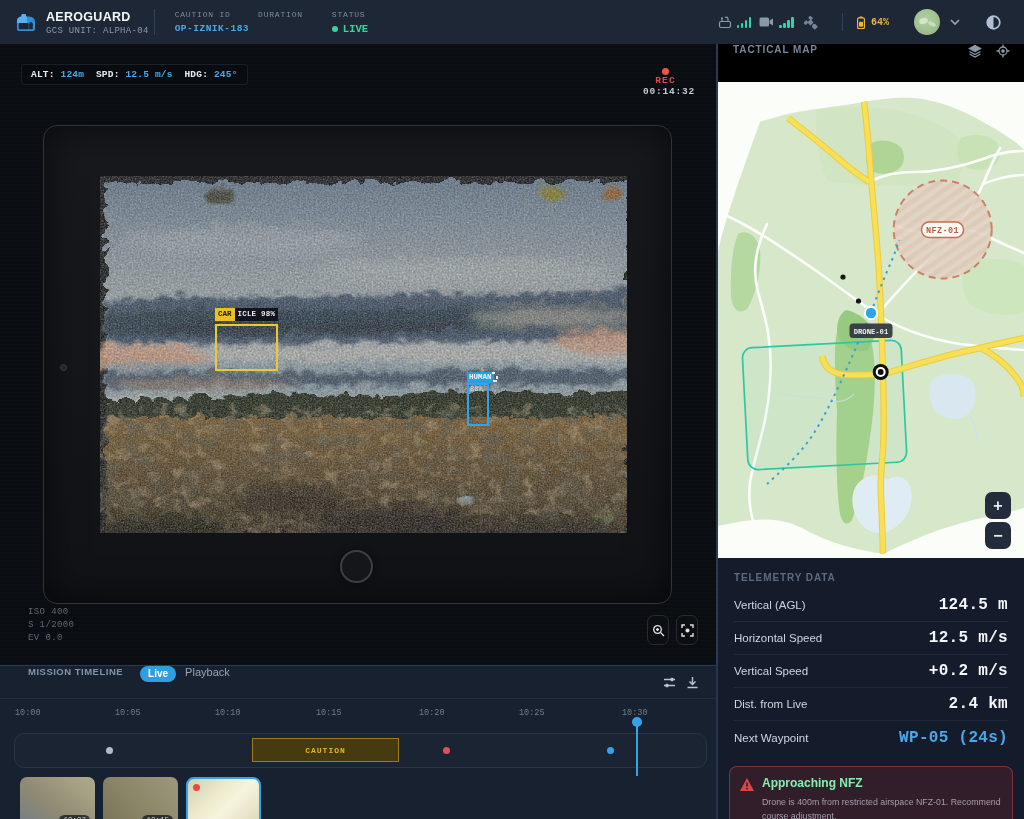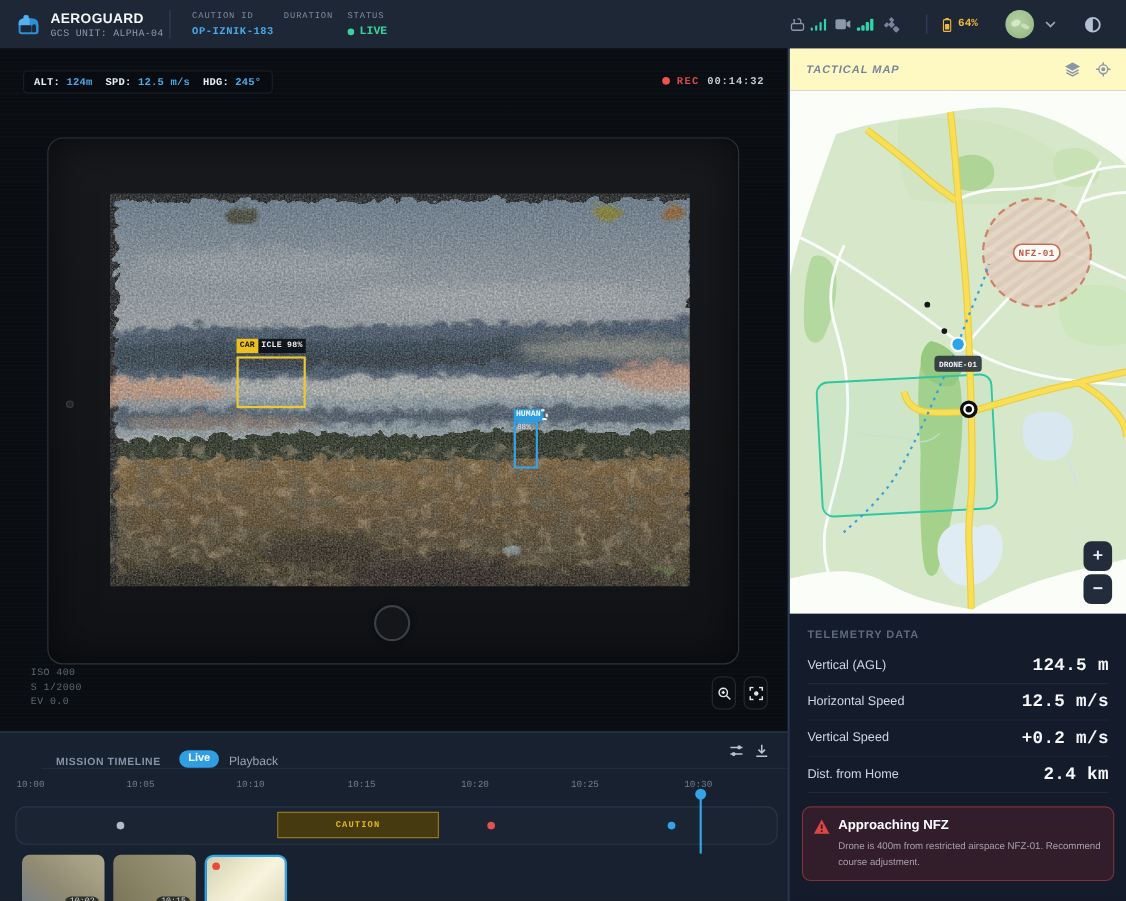--- a/index.html
+++ b/index.html
@@ -35,72 +35,72 @@
 #bezel { position:absolute; left:43px; top:81px; width:629px; height:479px; border-radius:14px;
   background:linear-gradient(180deg,#17191d 0%,#141619 55%,#101216 100%);
   border:1px solid #2e343b; box-shadow:inset 0 0 40px rgba(0,0,0,.6); }
 #camdot { position:absolute; left:60px; top:320px; width:7px; height:7px; border-radius:50%; background:#23262b; border:1px solid #383d44;}
 #homebtn { position:absolute; left:340px; top:506px; width:33px; height:33px; border-radius:50%; background:#141619; border:2px solid #3a4046; box-shadow:0 0 6px rgba(0,0,0,.5);}
 #vidimg { position:absolute; left:100px; top:132px; width:527px; height:357px; }
 #osd { position:absolute; left:21px; top:20px; height:21px; display:flex; align-items:center; padding:0 9px;
   background:rgba(8,12,17,.82); border:1px solid rgba(160,180,200,.12); border-radius:4px;
   font-family:"Liberation Mono",monospace; font-size:9.5px; font-weight:bold; color:#e8edf2; letter-spacing:.2px;}
 #osd b { color:#4aa8e8; font-weight:bold; }
-#rec { position:absolute; right:21px; top:24px; display:flex; align-items:center; font-family:"Liberation Mono",monospace; font-size:9.5px; font-weight:bold;}
+#rec { position:absolute; right:21px; top:24px; display:flex; align-items:center; font-family:"Liberation Mono",monospace; font-size:9.5px; font-weight:bold;flex-direction:column;}
 #rec i { width:7px; height:7px; border-radius:50%; background:#ef5350; margin-right:6px;}
 #rec .r { color:#d94a48; font-size:9.5px; letter-spacing:1.2px; margin-right:7px;}
 #rec .t { color:#c3cbd4; letter-spacing:.8px;}
 #iso { position:absolute; left:28px; top:562px; font-family:"Liberation Mono",monospace; font-size:9px; color:#5f6973; line-height:13px; letter-spacing:.4px;}
 .vbtn { position:absolute; top:571px; width:22px; height:30px; border-radius:7px; background:#0c0e12; border:1px solid #272c34; display:flex; align-items:center; justify-content:center;}
 #vb1 { left:647px; } #vb2 { left:676px; }
 
 #ybox { position:absolute; left:215px; top:280px; width:63px; height:47px; border:2px solid #ecc832; }
 #ylab { position:absolute; left:215px; top:264px; height:13px; display:flex; font-family:"Liberation Mono",monospace; font-size:7.5px; font-weight:bold;}
 #ylab .car { background:#ecc020; color:#1a1608; padding:2px 3px 0; }
 #ylab .rest { background:rgba(10,13,18,.88); color:#e8edf2; padding:2px 3px 0; letter-spacing:.2px;}
 #bbox { position:absolute; left:467px; top:339px; width:22px; height:43px; border:2px solid #35a3e8; }
 #blab { position:absolute; left:467px; top:328px; height:11px; background:#2d9de0; color:#f0f6fa; font-family:"Liberation Mono",monospace; font-size:7.5px; font-weight:bold; padding:1px 2px 0;}
 #bpct { position:absolute; left:470px; top:341px; color:#dde6ee; font-family:"Liberation Mono",monospace; font-size:7px; }
 .spk { position:absolute; background:#e8eef4; }
 
 #tl { position:absolute; left:0; top:621px; width:718px; height:154px; background:#18212f; border-top:1px solid #2c3a52; border-right:2px solid #27354e;}
-#tlhead { height:33px; display:flex; align-items:flex-end; padding-left:13px; position:relative; border-bottom:1px solid #222d40;margin-left:38px;}
+#tlhead { height:33px; display:flex; align-items:flex-start; padding-left:28px; position:relative; border-bottom:1px solid #222d40;}
 #tlhead .tt { font-size:9.5px; font-weight:bold; letter-spacing:.5px; color:#8494a8; }
 #livepill { margin-left:17px; background:#2f9fe2; color:#fff; font-size:10px; font-weight:bold; border-radius:9px; padding:2px 8px 3px; }
 #pbk { margin-left:9px; color:#97a4b4; font-size:11px; }
 #tlicons { position:absolute; right:17px; top:10px; display:flex; gap:10px; }
 .rt { position:absolute; top:42px; font-family:"Liberation Mono",monospace; font-size:8.5px; color:#707d8d; }
 #track { position:absolute; left:14px; top:67px; width:693px; height:35px; border:1px solid #293548; border-radius:10px; background:rgba(255,255,255,.015);}
 .dot { position:absolute; width:7px; height:7px; border-radius:50%; top:81px; }
 #caution { position:absolute; left:252px; top:72px; width:147px; height:24px; background:#453a10; border:1px solid #9c7d1e; color:#e3b619; font-family:"Liberation Mono",monospace; font-size:8px; font-weight:bold; letter-spacing:1px; display:flex; align-items:center; justify-content:center;}
 #scrubline { position:absolute; left:636px; top:60px; width:2px; height:50px; background:#35a3e8; }
 #scrubdot { position:absolute; left:632px; top:51px; width:10px; height:10px; border-radius:50%; background:#35a3e8; }
 .thumb { position:absolute; top:111px; width:75px; height:55px; border-radius:7px; overflow:hidden; }
 .thumb .ts { position:absolute; right:5px; bottom:6px; background:rgba(12,14,18,.72); color:#d8dce2; font-family:"Liberation Mono",monospace; font-size:7.5px; padding:1px 4px 2px; border-radius:6px;}
 #th1 { left:20px; background:linear-gradient(40deg,#727c8a 0%,#8f8a72 45%,#a59f83 78%,#afa98d 100%); }
 #th2 { left:103px; background:linear-gradient(50deg,#767155 0%,#8a8567 45%,#9d977c 100%); }
 #th3 { left:186px; background:linear-gradient(135deg,#cfd0b2 0%,#ece9cd 35%,#f7f4de 55%,#d8d5b4 100%); border:2px solid #35a3e8; border-radius:8px;}
 #th3 i { position:absolute; left:5px; top:5px; width:7px; height:7px; border-radius:50%; background:#e84b3c;}
 
-#maphead { flex:0 0 38px; background:#fef9c3; display:flex; align-items:center; padding:0 15px; position:relative;font-style:italic;}
+#maphead { flex:0 0 38px; background:#000000; display:flex; align-items:flex-start; padding:0 15px; position:relative;}
 #maphead .tt { font-size:10px; font-weight:bold; letter-spacing:.9px; color:#77859a; }
 #mapicons { position:absolute; right:14px; display:flex; gap:14px; }
 #map { flex:0 0 476px; position:relative; background:#fbfdf9; overflow:hidden; }
 .zbtn { position:absolute; right:13px; width:26px; height:27px; background:#232c3b; border-radius:7px; color:#e8edf2; display:flex; align-items:center; justify-content:center; font-size:16px; font-weight:bold; font-family:"Liberation Sans",sans-serif;}
 #zb1 { top:410px; } #zb2 { top:440px; }
 #telem { flex:1; background:#141b2b; padding:14px 16px 0; position:relative; overflow:hidden; }
 #telem .tt { font-size:10px; font-weight:bold; letter-spacing:.9px; color:#5e6b7e; margin-bottom:6px;}
 .trow { height:33px; display:flex; align-items:center; justify-content:space-between; border-bottom:1px solid rgba(148,163,184,.1); }
 .trow.nb { border-bottom:none; }
 .trow .l { font-size:11.5px; color:#cdd6e0; }
 .trow .v { font-family:"Liberation Mono",monospace; font-size:16px; font-weight:bold; color:#f5f7fa; letter-spacing:.3px;}
 .trow .vb { color:#4aa8e8; }
 #alert { margin:12px -5px 0 -5px; background:#321d2b; border:1px solid rgba(222,76,76,.45); border-radius:8px; padding:9px 6px 10px 9px; display:flex; }
 #alert .ic { width:15px; margin-right:8px; padding-top:1px;}
-#alert .at { color:#ffffff; font-size:12px; font-weight:bold; }
+#alert .at { color:#86efac; font-size:12px; font-weight:bold; }
 #alert .ab { color:#a79fab; font-size:8.8px; line-height:14px; margin-top:5px; letter-spacing:0; }
 </style>
 </head>
 <body>
 <div id="hdr">
   <svg id="logo" viewBox="0 0 24 21">
     <path d="M2,9 Q2,5 7,4 L7,2.5 Q7,1 8.5,1 L10.5,1 Q12,1 12,2.5 L12,4 L15,4 Q22,4 22,11 L22,17 Q22,20 19,20 L5,20 Q2,20 2,17 Z" fill="#2f8fd6"></path>
     <path d="M2,9 Q2,5 7,4 L7,2.5 Q7,1 8.5,1 L10.5,1 Q12,1 12,2.5 L12,4 L13,4 L13,11 L2,11 Z" fill="#56b1ef"></path>
     <rect x="4" y="11" width="11" height="7" rx="1" fill="#1d2736"></rect>
     <path d="M15.5,18 L15.5,12.5 Q15.5,10 17.5,10 Q19.5,10 19.5,12.5 L19.5,18 Z" fill="#1d2736"></path>
@@ -111,21 +111,21 @@
     </div>
   <div class="hdiv"></div>
   <div class="hcol" style="margin-left:20px">
       <div class="lab">CAUTION ID</div>
       <div class="val blue">OP-IZNIK-183</div>
     </div>
   <div class="hcol" style="margin-left:9px">
       <div class="lab">DURATION</div>
       <div class="val" style="color:#1d2736">-</div>
     </div>
-  <div class="hcol" style="margin-left:13px">
+  <div class="hcol" style="margin-left:29px">
       <div class="lab">STATUS</div>
       <div class="val live"><i></i>LIVE</div>
     </div>
   <div id="hright">
     <svg width="14" height="13" viewBox="0 0 14 13" fill="none" stroke="#8b98a8" stroke-width="1.2">
         <rect x="1.5" y="5.5" width="11" height="6" rx="1.5"></rect>
         <path d="M4,5 L4,3 M10,5 L10,3 M10,3 a2,2 0 0,0 -3,-1.6"></path>
         <circle cx="4" cy="2.2" r="1" fill="#8b98a8" stroke="none"></circle>
       </svg>
     <div class="sig">
@@ -411,22 +411,26 @@
         </div>
     <div class="trow">
           <span class="l">Horizontal Speed</span>
           <span class="v">12.5 m/s</span>
         </div>
     <div class="trow">
           <span class="l">Vertical Speed</span>
           <span class="v">+0.2 m/s</span>
         </div>
     <div class="trow">
-          <span class="l">Dist. from Home</span>
+          <span class="l">Dist. from Live</span>
           <span class="v">2.4 km</span>
+        </div>
+    <div class="trow nb">
+          <span class="l">Next Waypoint</span>
+          <span class="v vb">WP-05 (24s)</span>
         </div>
     <div id="alert">
       <div class="ic"><svg width="16" height="15" viewBox="0 0 16 15">
               <path d="M8,1 L15,14 L1,14 Z" fill="#e04545"></path>
               <rect x="7.2" y="5.5" width="1.6" height="4" fill="#321d2b"></rect>
               <rect x="7.2" y="10.8" width="1.6" height="1.6" fill="#321d2b"></rect>
             </svg></div>
       <div>
         <div class="at">Approaching NFZ</div>
         <div class="ab">Drone is 400m from restricted airspace NFZ-01. Recommend course adjustment.</div>

